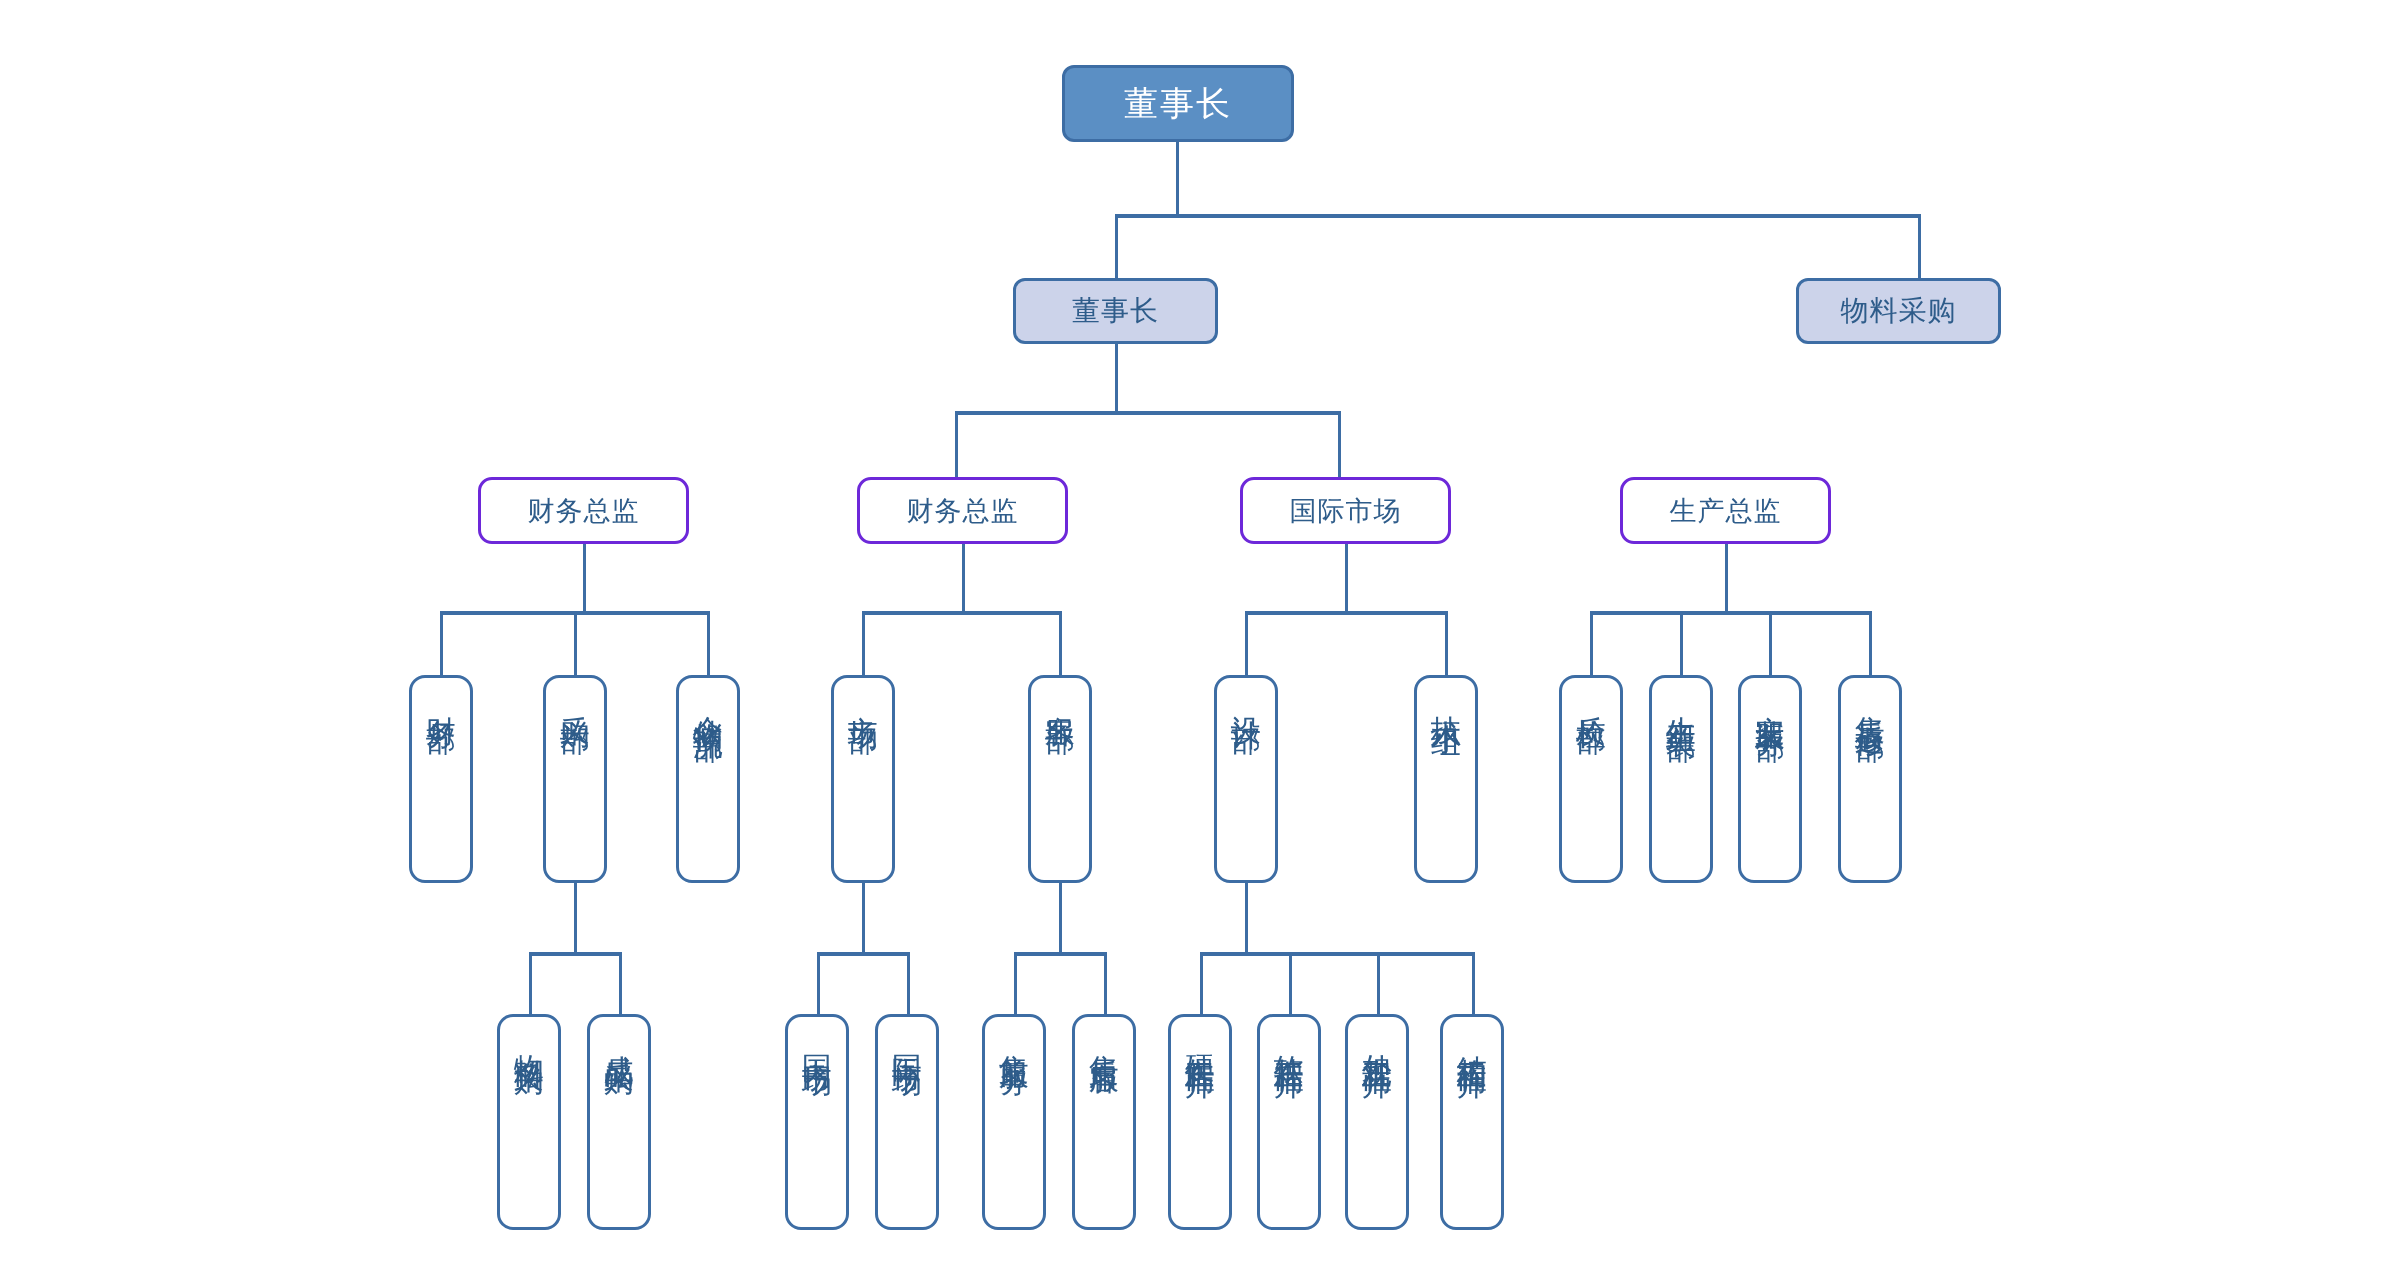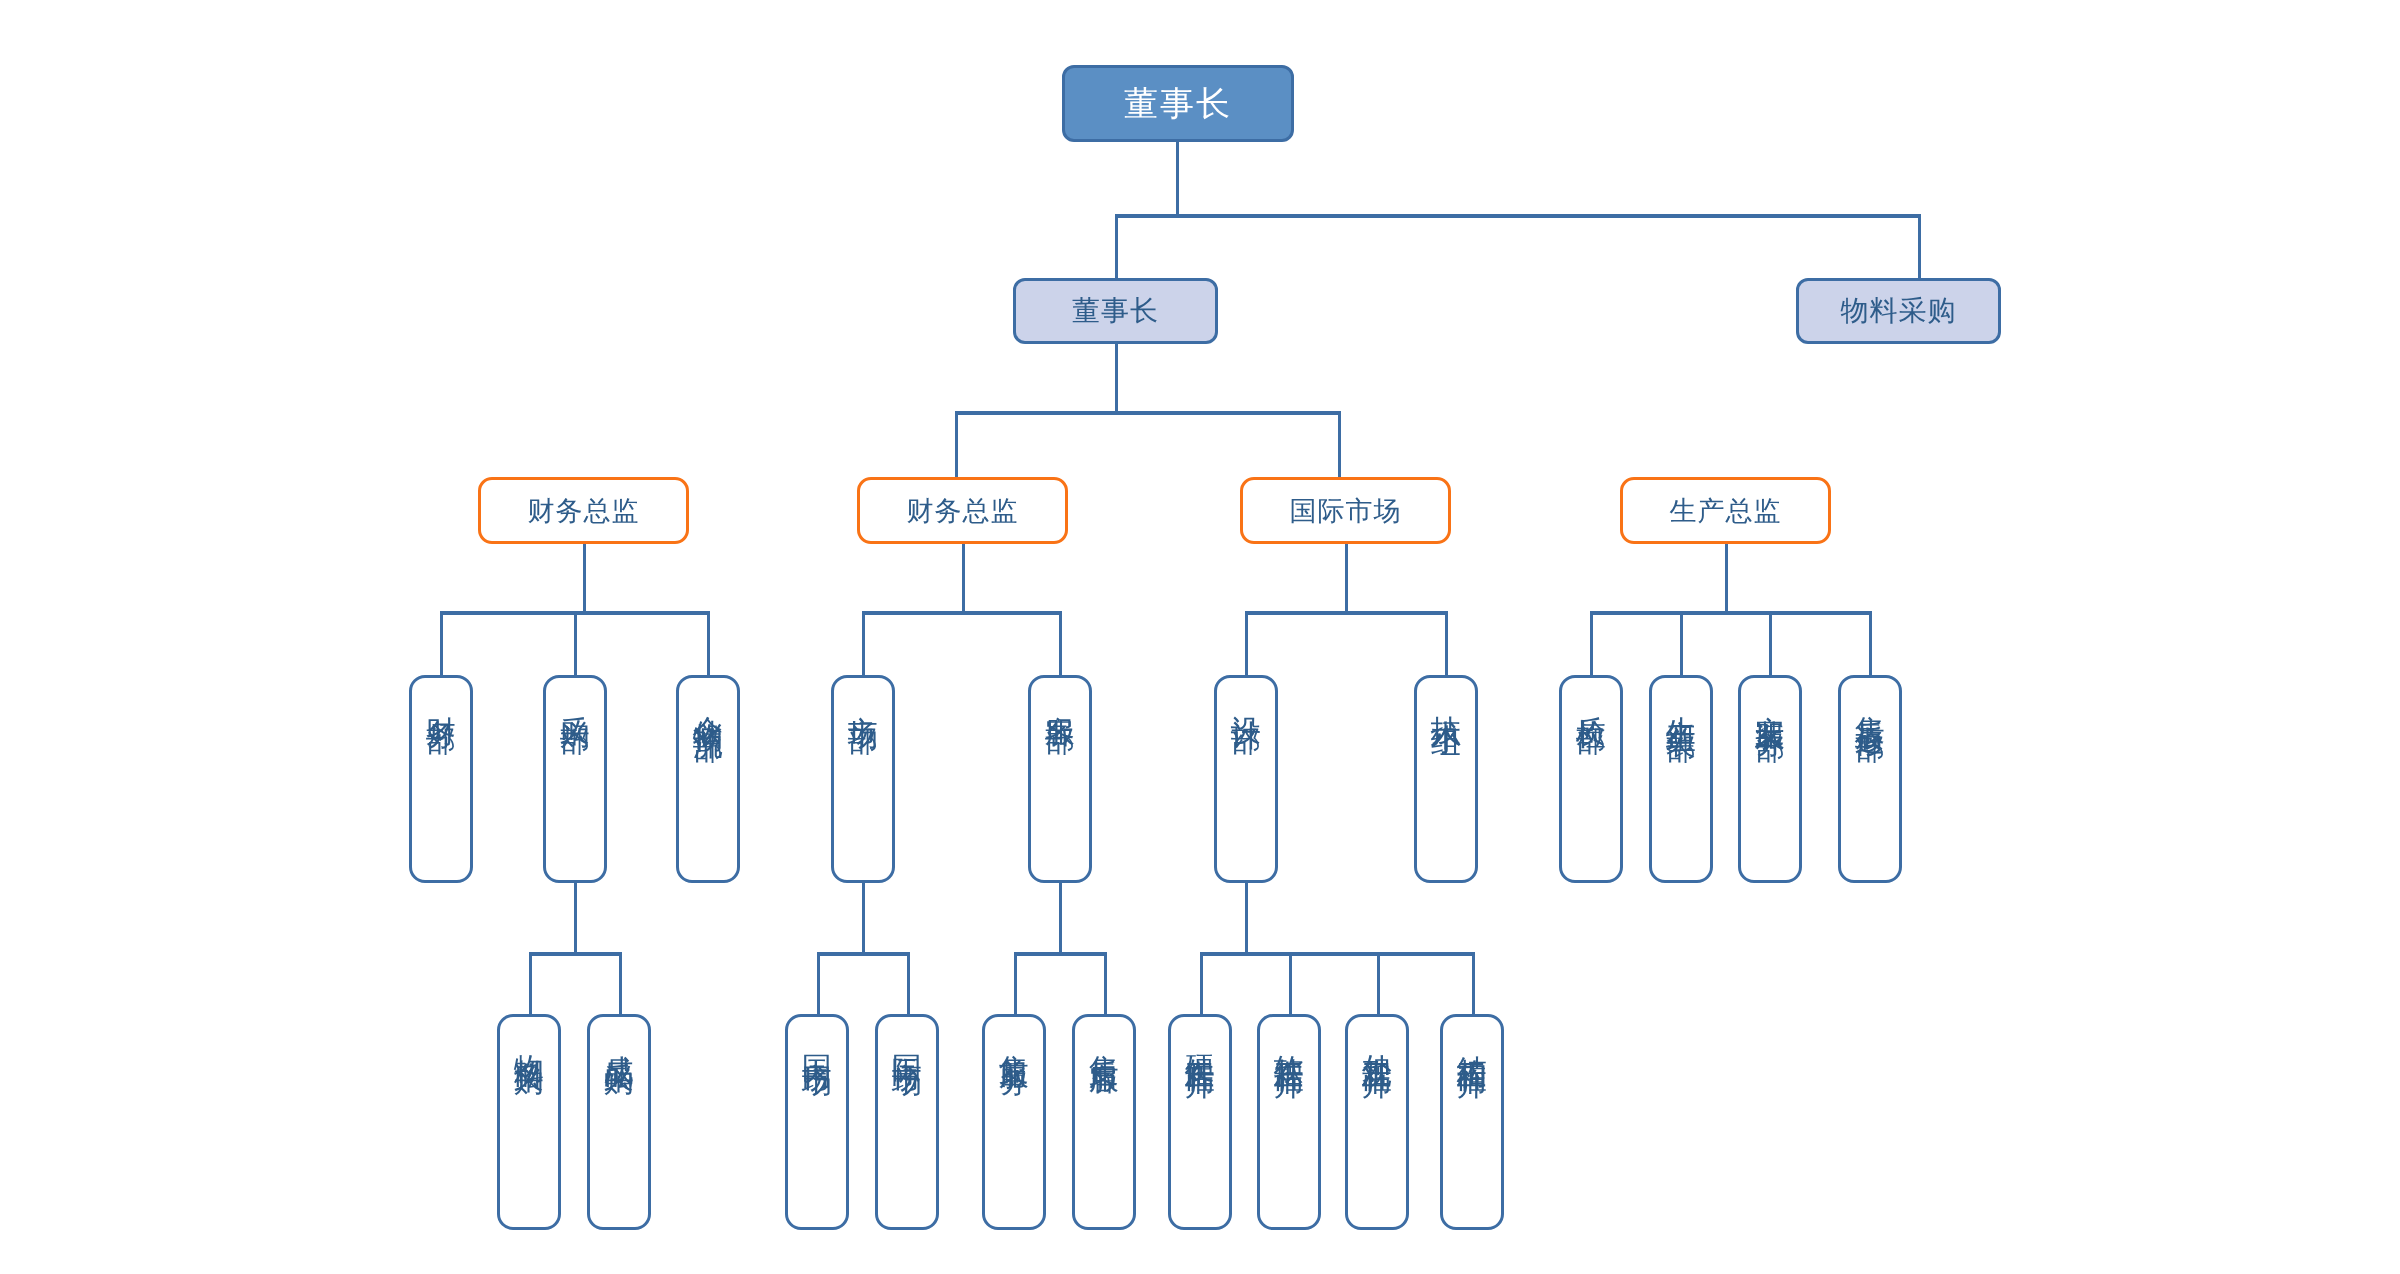--- a/index.html
+++ b/index.html
@@ -36,21 +36,21 @@
     background:#ccd3ea;
     border:3px solid #3d6da4;
     border-radius:12px;
     color:#2e5c8a;
     font-size:28px;
     letter-spacing:1px;
   }
   
   .lvl3{
     background:#ffffff;
-    border:3px solid #f97316;
+    border:3px solid #6d28d9;
     border-radius:14px;
     color:#2e5c8a;
     font-size:27px;
     letter-spacing:1px;
   }
   
   .vnode{
     background:#ffffff;
     border:3px solid #3d6da4;
     border-radius:16px;

